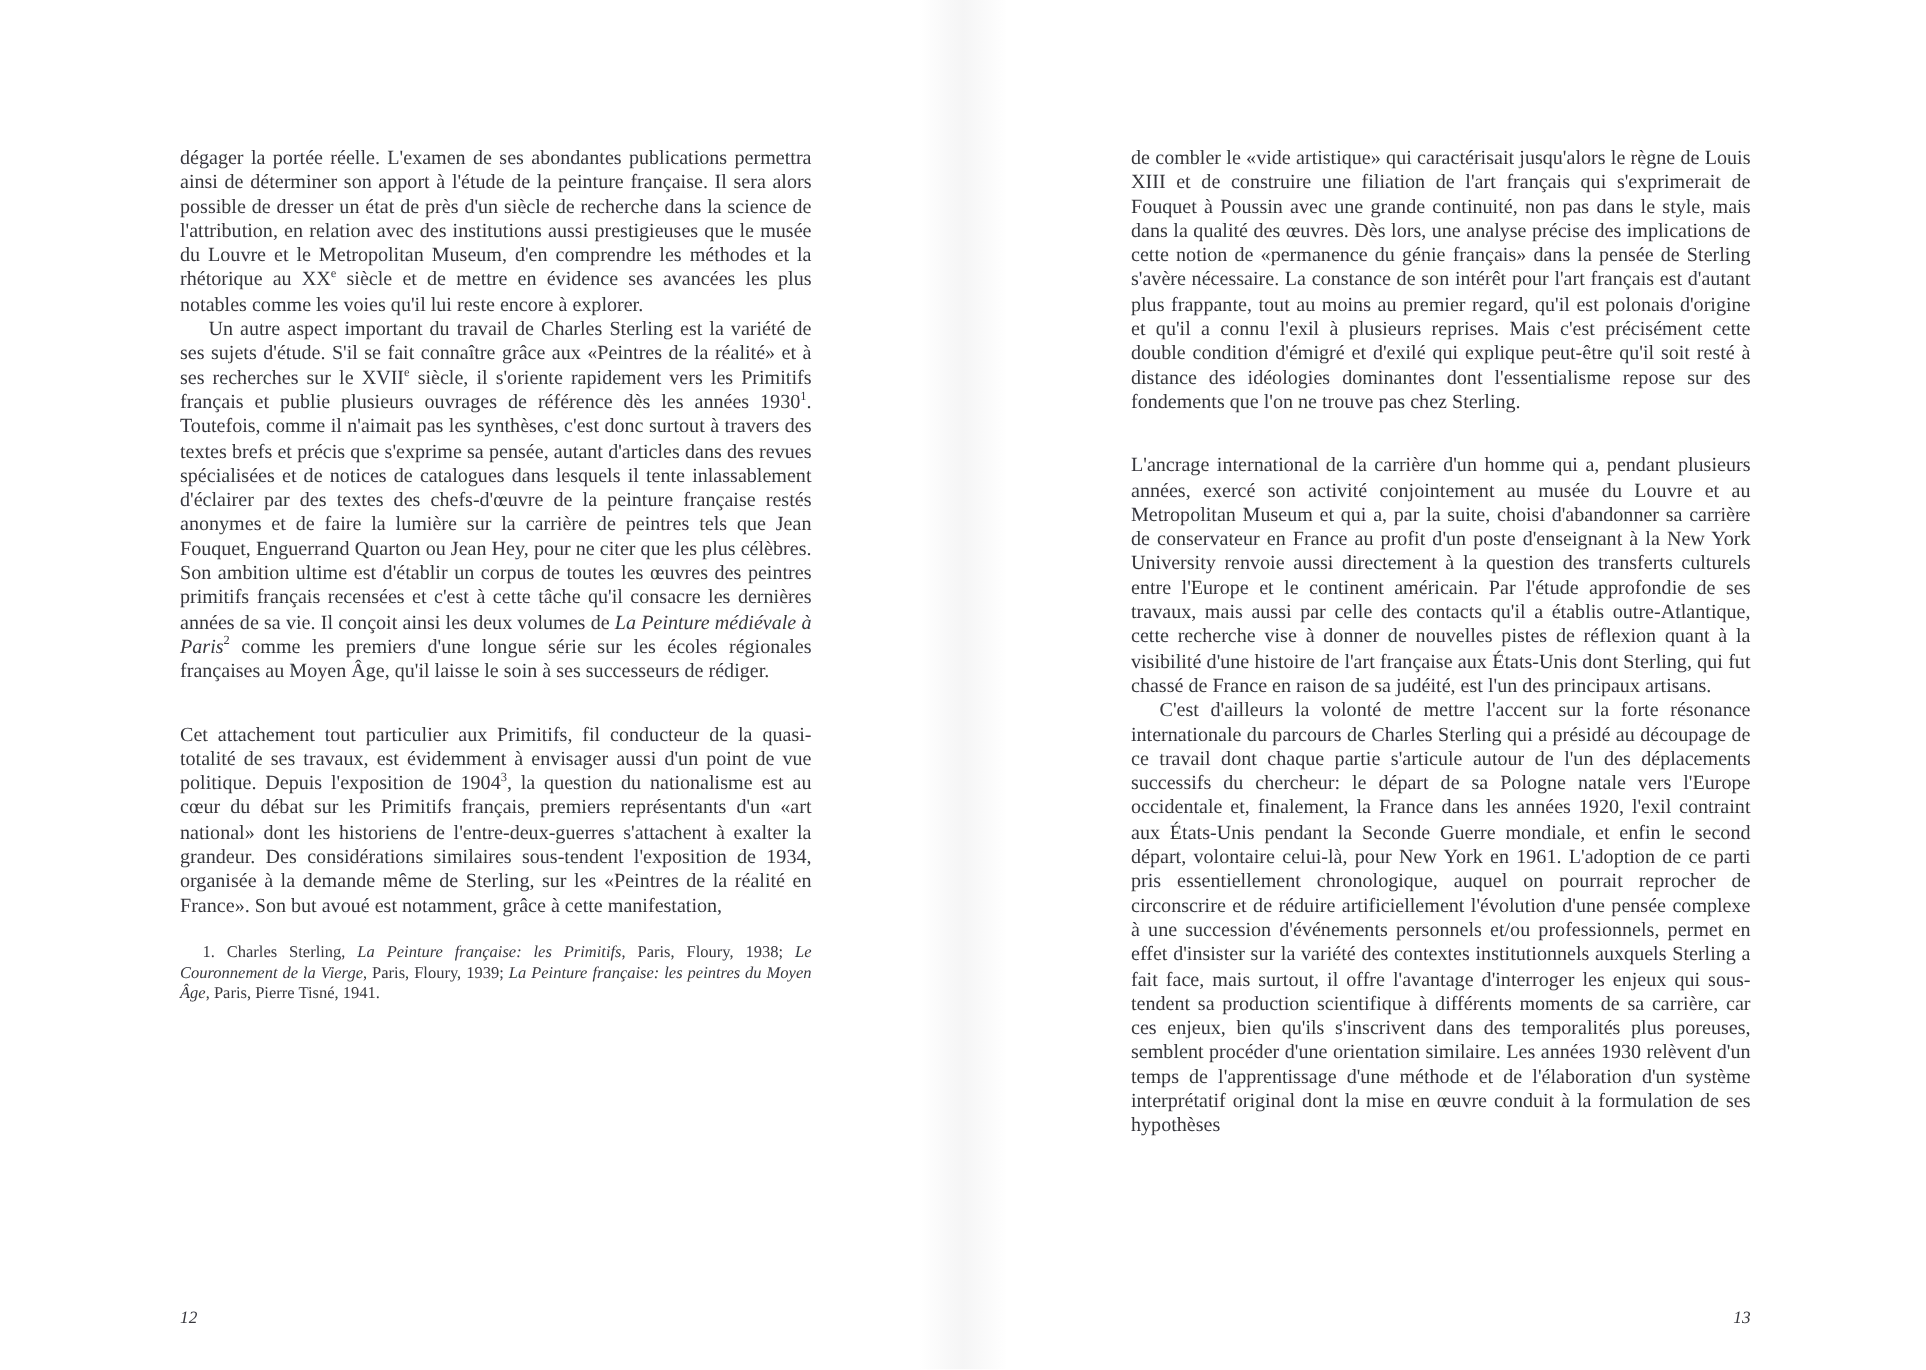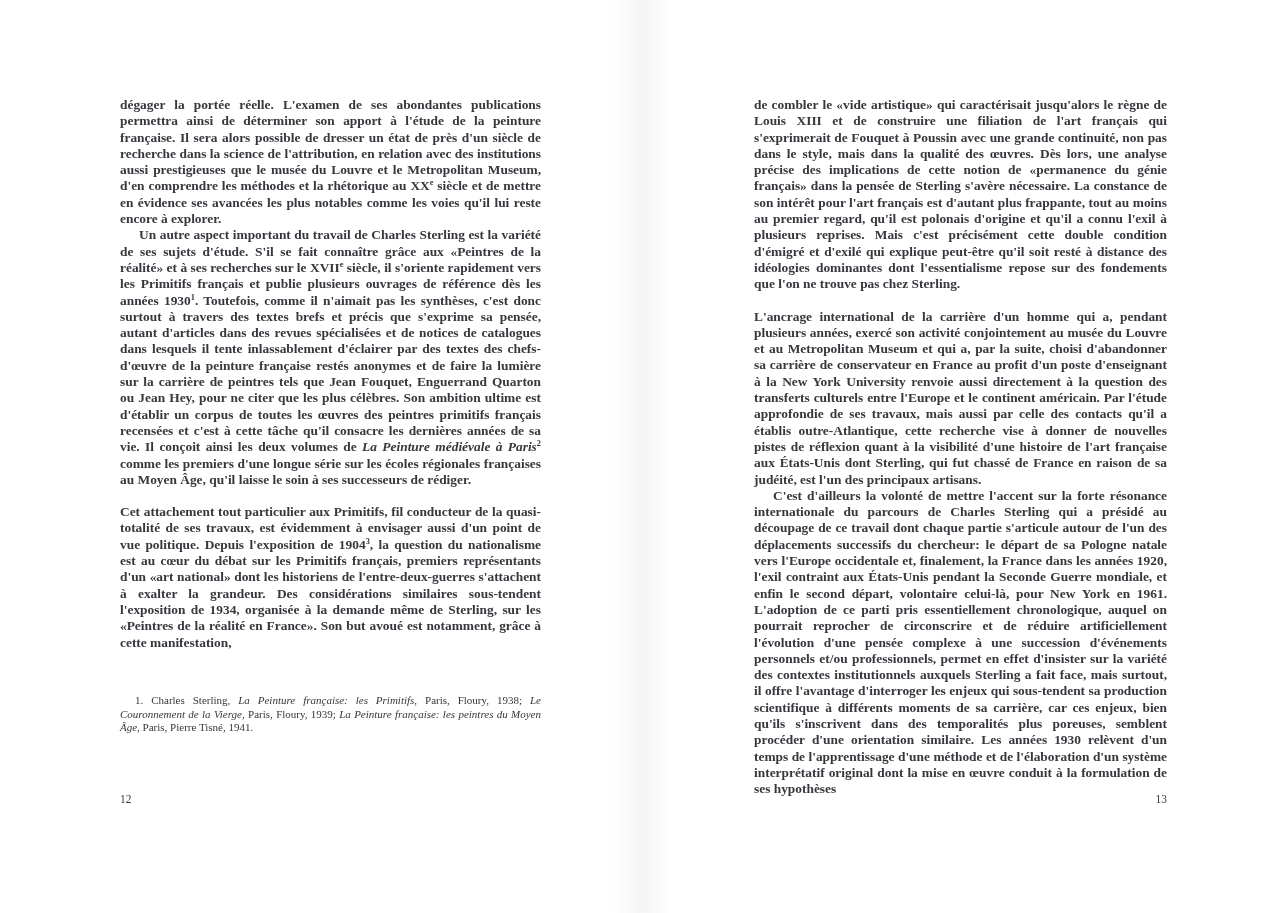--- a/index.html
+++ b/index.html
@@ -22,38 +22,38 @@
     pointer-events: none;
   }
   .page { position: absolute; top: 97px; }
   .page.left  { left: 120px; width: 421px; }
   .page.right { left: 754px; width: 413px; }
   .body-text {
     font-size: 13.4px;
     line-height: 16.3px;
     text-align: justify;
     hyphens: auto;
-    font-weight: bold;
     -webkit-hyphens: auto;
   }
   .para { margin: 0; }
   .para.indent { text-indent: 19px; }
-  .para.space-before { margin-top: 16px; }
+  .para.space-before { margin-top: 26px; }
   .footnotes {
-    margin-top: 43px;
+    margin-top: 17px;
     font-size: 11px;
     line-height: 13.7px;
     text-align: justify;
   }
   .footnote { margin: 0; text-indent: 15px; }
   .pageno {
     position: absolute;
-    top: 696px;
+    top: 776px;
     font-size: 11.5px;
     color: var(--ink, #37373d);
+    font-style: italic;
   }
   .page.left  .pageno { left: 0; }
   .page.right .pageno { right: 0; text-align: center; }
   sup { font-size: 0.62em; line-height: 0; vertical-align: super; }
   em  { font-style: italic; }
 </style>
 </head>
 <body>
 
 <div class="spread">

